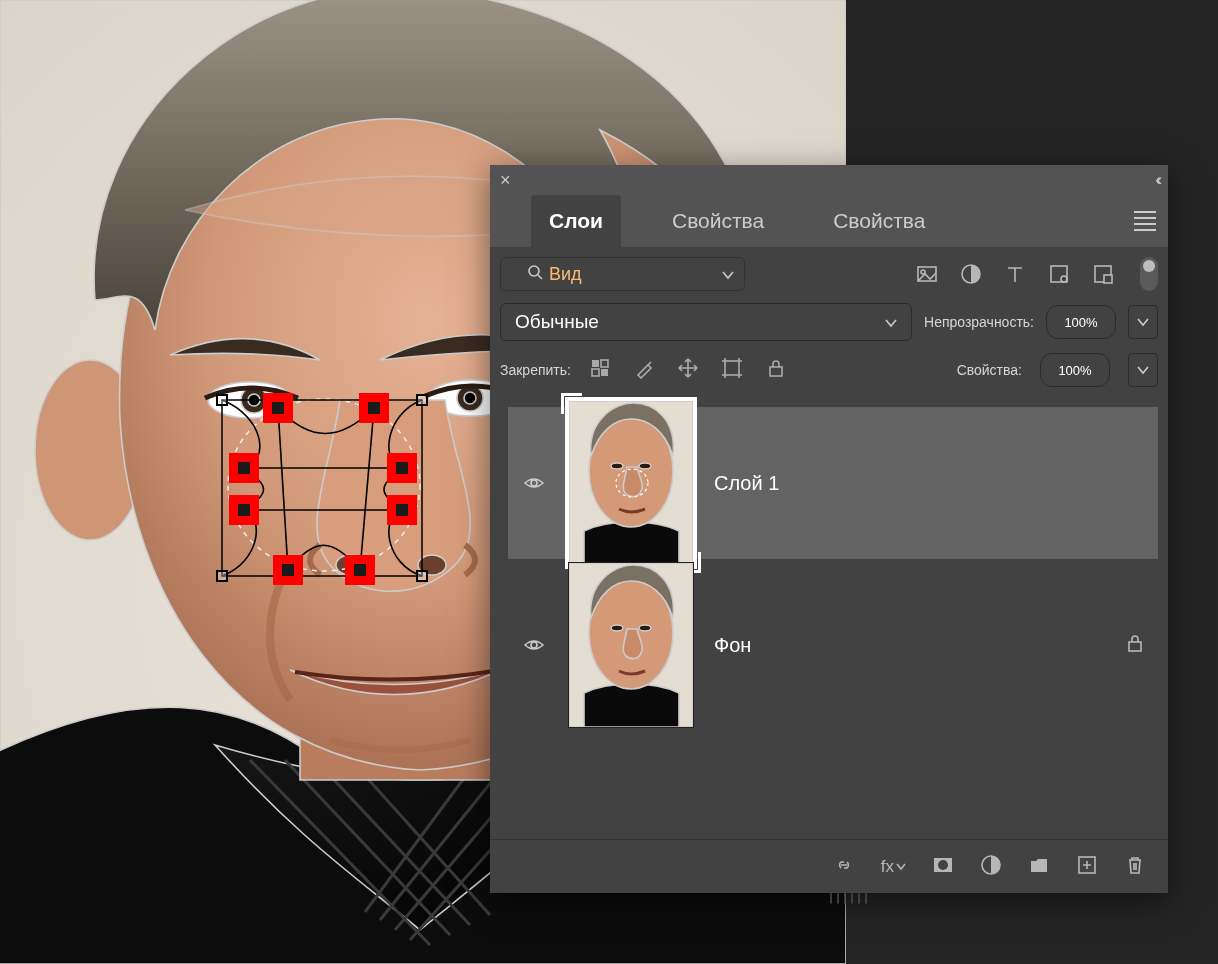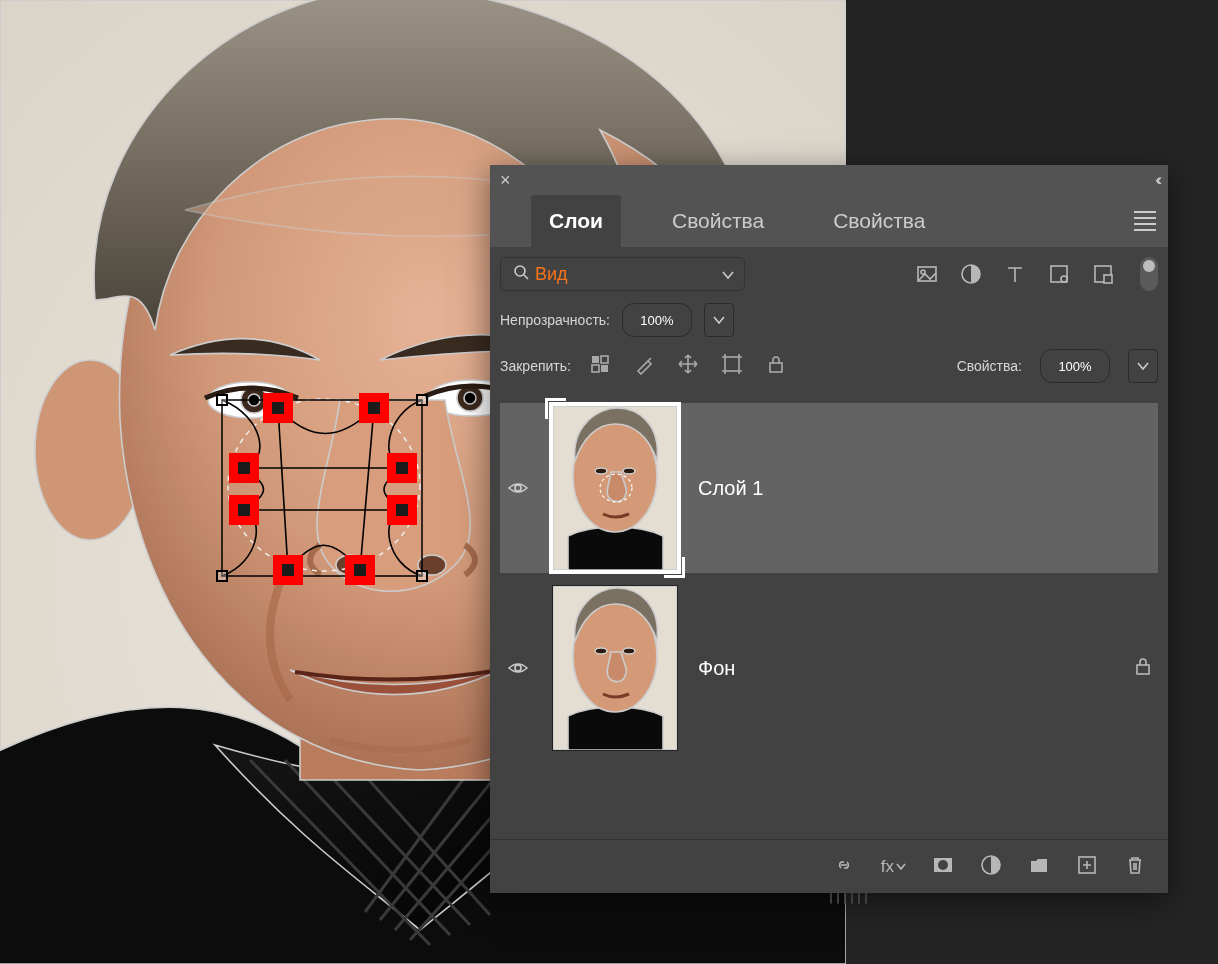--- a/index.html
+++ b/index.html
@@ -70,22 +70,22 @@
     cursor:pointer;
   }
   .hamburger { display:flex; flex-direction:column; gap:4px; }
   .hamburger span { width:22px; height:2px; background:#ccc; }
 
   .panel-body { background:#424242; flex:1; display:flex; flex-direction:column; padding: 10px 10px 0 10px; }
 
   .row { display:flex; align-items:center; gap:12px; margin-bottom:12px; }
   .search {
     flex:0 0 245px; height:34px; border:1px solid #333; border-radius:6px;
-    background:#424242; display:flex; align-items:center; padding:0 12px;
-    color:#f97316; font-size:18px; position:relative;
+    background:#424242; display:flex; align-items:center; padding:0 26px;
+    color:#fdba74; font-size:18px; position:relative;
   }
   .search .mag { margin-right:6px; }
   .search .chev { position:absolute; right:10px; }
   .filter-icons { display:flex; gap:22px; margin-left:auto; }
   .filter-icons .fi { width:22px; height:22px; display:flex; align-items:center; justify-content:center; opacity:.85; cursor:pointer; }
   .toggle {
     width:18px; height:34px; border-radius:9px;
     background:#5a5a5a; position:relative; margin-left:14px;
   }
   .toggle::after {
@@ -110,22 +110,22 @@
     display:flex; align-items:center; justify-content:center; font-size:14px;
     background:#424242; cursor:pointer;
   }
 
   .lock-row { display:flex; align-items:center; gap:18px; margin-bottom:16px; }
   .lock-row .lock-icon { opacity:.75; }
   .spacer { flex:1; }
 
   .layers { flex:1; display:flex; flex-direction:column; gap:10px; padding-top:4px; }
   .layer {
-    height:170px; display:flex; align-items:center; gap:20px;
-    background:#424242; padding: 0 4px;
+    height:152px; display:flex; align-items:center; gap:20px;
+    background:#424242; padding: 0 12px; margin-left: 8px;
   }
   .layer.selected { background:#636363; }
   .eye { width:28px; display:flex; align-items:center; justify-content:center; cursor:pointer; }
   .thumb {
     width:126px; height:166px; border:1px solid #222; background:#d8d3cb;
     position:relative;
   }
   .thumb.sel-outline { outline:4px solid #fff; outline-offset:-1px; }
   .thumb.sel-outline::before {
     content:""; position:absolute; inset:-8px;
@@ -342,20 +342,28 @@
             <svg width="22" height="22">
               <rect x="3" y="3" width="16" height="16"></rect>
               <rect x="12" y="12" width="8" height="8" fill="#424242"></rect>
             </svg>
           </div>
         </div>
       <div class="toggle"></div>
     </div>
 
     <div class="row">
+      <div class="blend">
+        <span>Обычные</span>
+        <span class="chev">
+          <svg width="12" height="10">
+              <path d="M1 2 L6 8 L11 2"></path>
+            </svg>
+        </span>
+      </div>
       <span class="label">Непрозрачность:</span>
       <div class="numbox">100%</div>
       <div class="chevbox">
         <svg width="12" height="10">
             <path d="M1 2 L6 8 L11 2"></path>
           </svg>
       </div>
     </div>
 
     <div class="lock-row">

